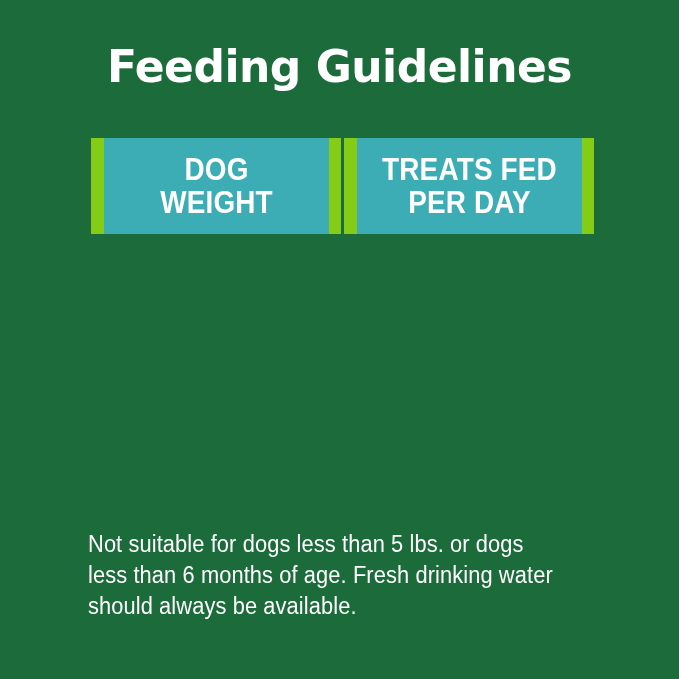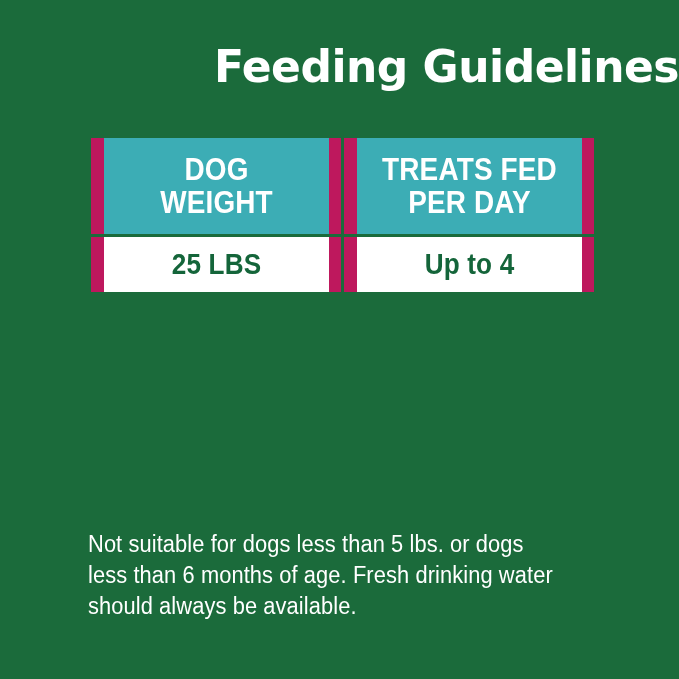--- a/index.html
+++ b/index.html
@@ -17,36 +17,36 @@
     position: relative;
     width: 679px;
     height: 679px;
     box-sizing: border-box;
   }
   .page-title {
     position: absolute;
     left: 0;
     right: 0;
     top: 44px;
-    text-align: right;
+    text-align: center;
     color: #ffffff;
     font-family: "DejaVu Sans", sans-serif;
     font-weight: bold;
     font-size: 44px;
     letter-spacing: -0.5px;
     line-height: 1.05;
   }
   .feeding-table {
     position: absolute;
     left: 88px;
     top: 135px;
     width: 506px;
     border-collapse: collapse;
     table-layout: fixed;
-    background: #be185d;
+    background: #84cc16;
   }
   .feeding-table col.weight-col { width: 253px; }
   .feeding-table col.treats-col { width: 253px; }
   .feeding-table th,
   .feeding-table td {
     border: 3px solid #1b6b3b;
     text-align: center;
     padding: 0;
     font-family: "Liberation Sans Narrow", "Liberation Sans", sans-serif;
     font-stretch: condensed;
@@ -105,22 +105,18 @@
           <span class="head-line">DOG</span>
           <span class="head-line">WEIGHT</span>
         </th>
         <th>
           <span class="head-line">TREATS FED</span>
           <span class="head-line">PER DAY</span>
         </th>
       </tr>
     </thead>
     <tbody>
-      <tr>
-        <td>25 LBS</td>
-        <td>Up to 4</td>
-      </tr>
     </tbody>
   </table>
 
   <div class="footnote">Not suitable for dogs less than 5 lbs. or dogs less than 6 months of age. Fresh drinking water should always be available.</div>
 
 </div>
 
 </body></html>

